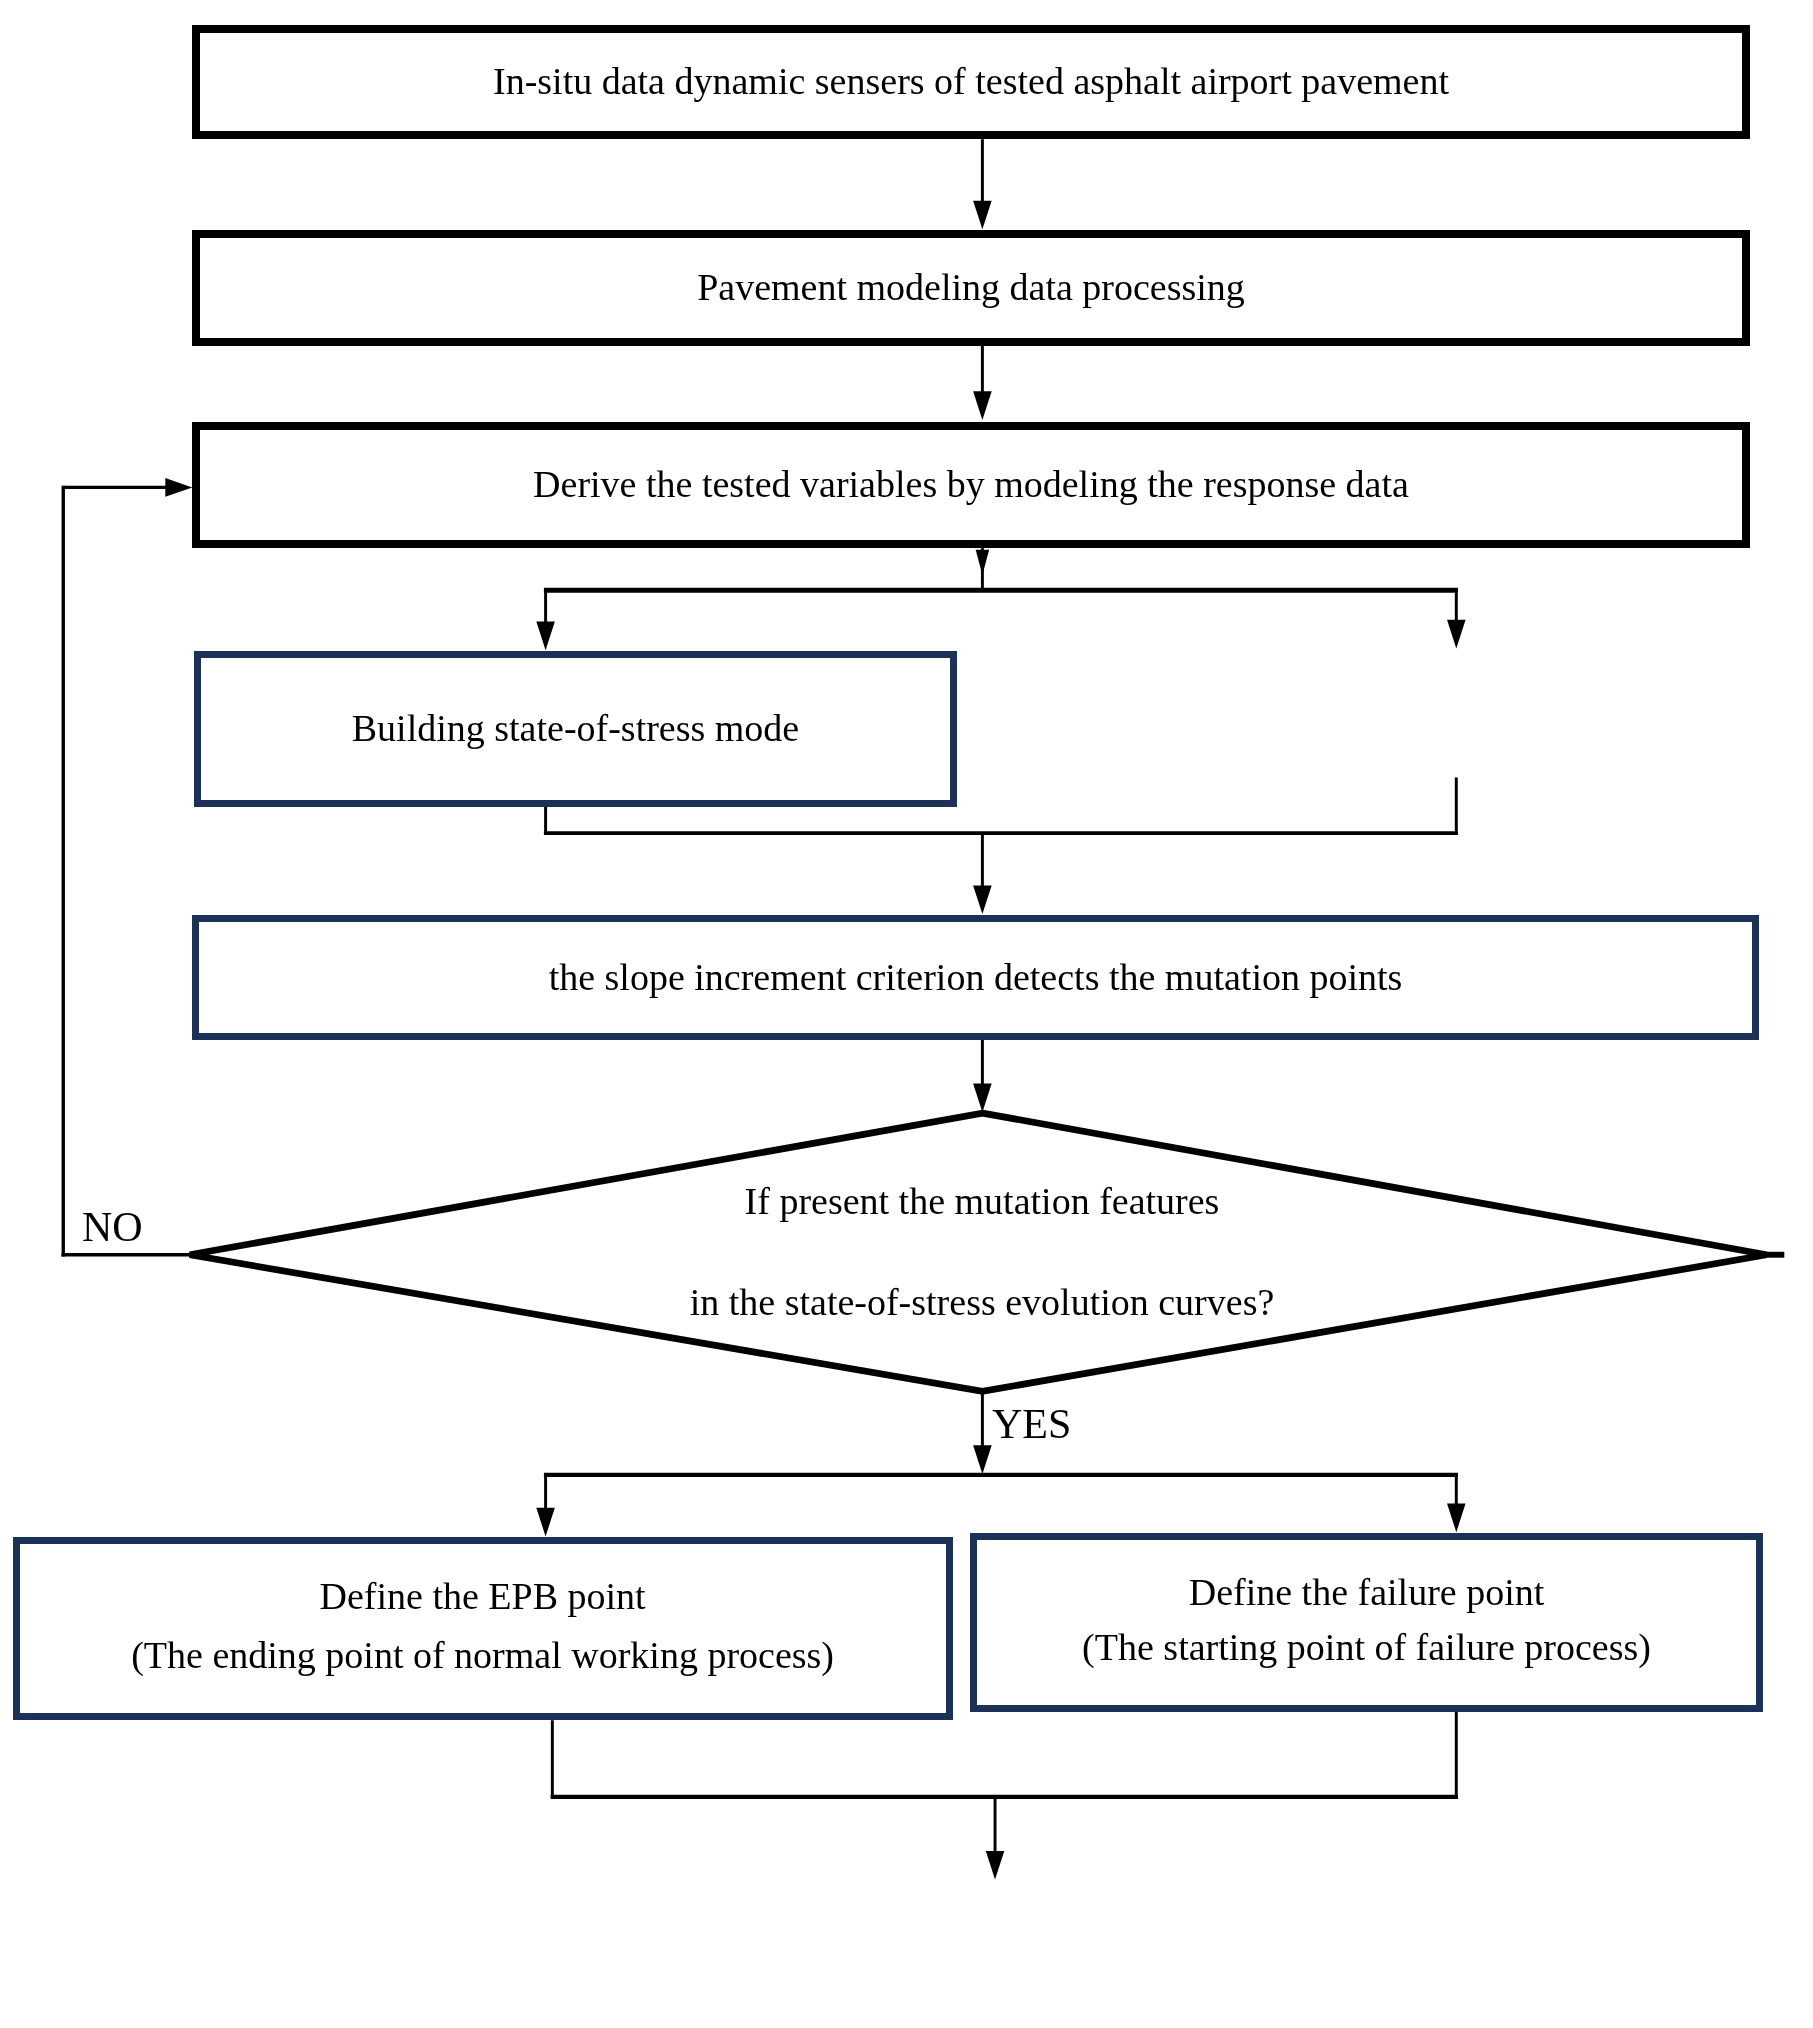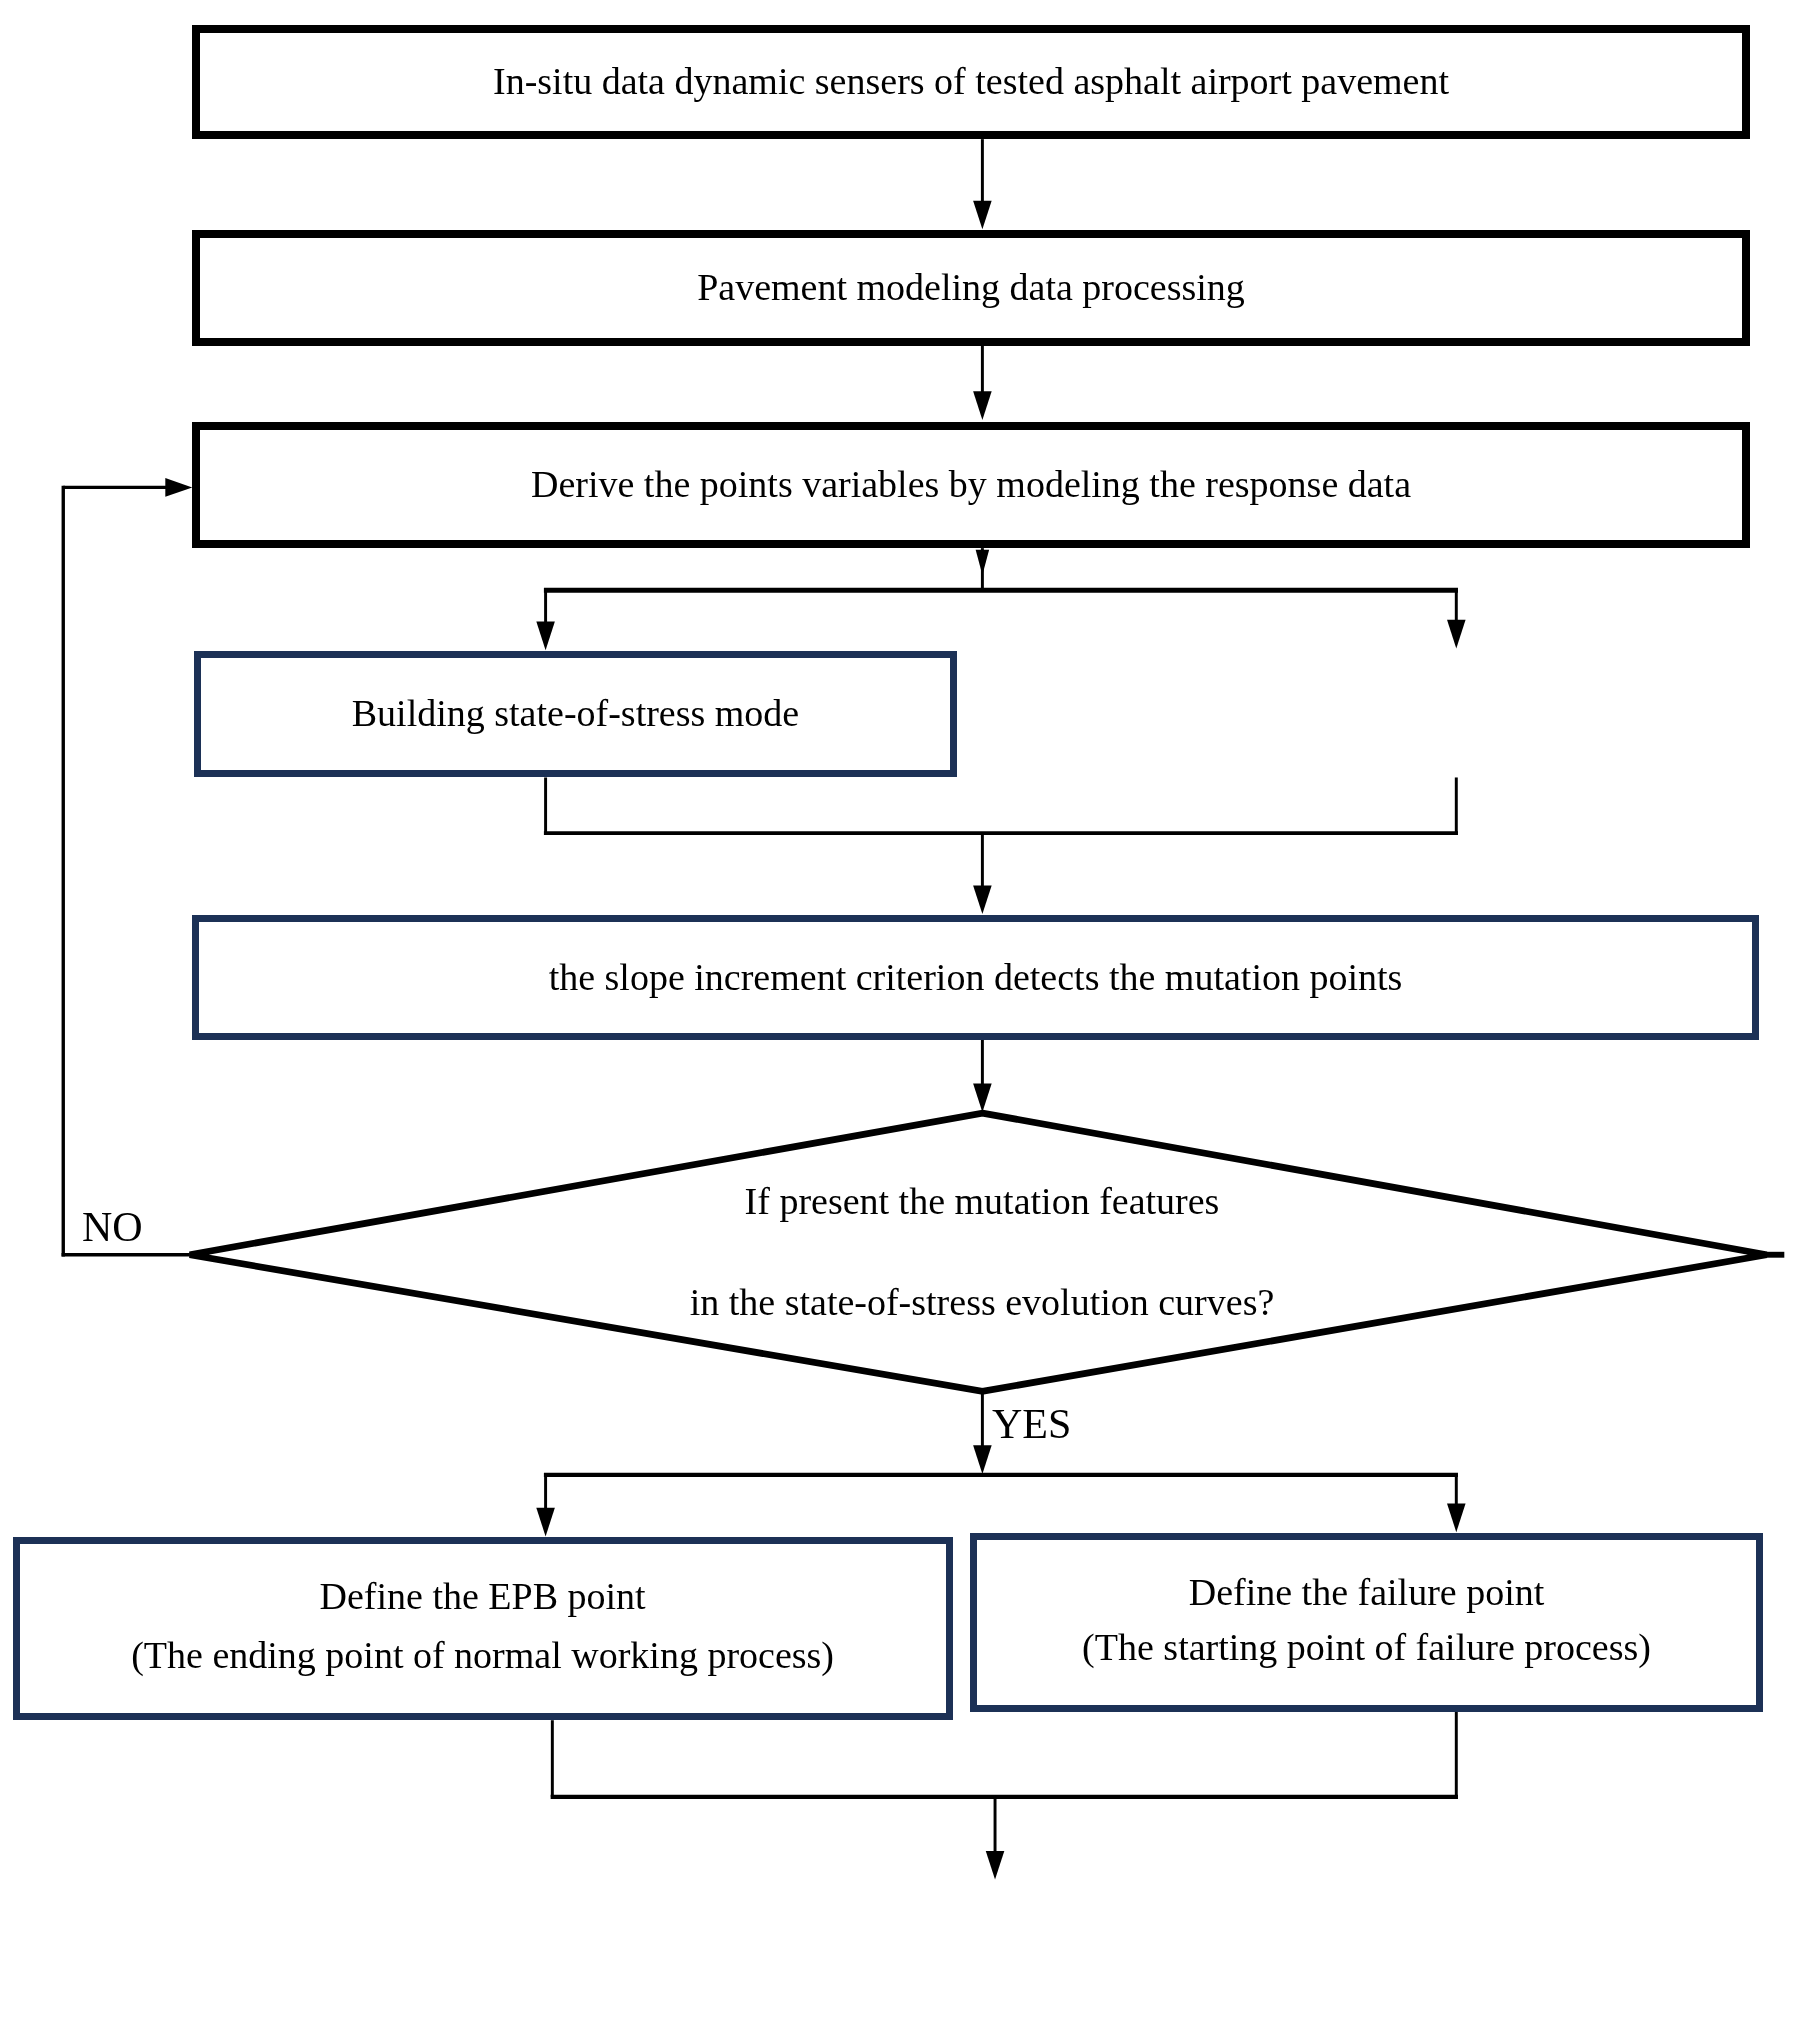--- a/index.html
+++ b/index.html
@@ -99,24 +99,24 @@
 
   <div class="node box-black" style="left:192px;top:25px;width:1558px;height:114px;">
     <span class="node-text">In-situ data dynamic sensers of tested asphalt airport pavement</span>
   </div>
 
   <div class="node box-black" style="left:192px;top:230px;width:1558px;height:116px;">
     <span class="node-text">Pavement modeling data processing</span>
   </div>
 
   <div class="node box-black" style="left:192px;top:422px;width:1558px;height:126px;">
-    <span class="node-text">Derive the points variables by modeling the response data</span>
+    <span class="node-text">Derive the tested variables by modeling the response data</span>
   </div>
 
-  <div class="node box-navy" style="left:194px;top:651px;width:763px;height:126px;">
+  <div class="node box-navy" style="left:194px;top:651px;width:763px;height:156px;">
     <span class="node-text">Building state-of-stress mode</span>
   </div>
 
 
   <div class="node box-navy" style="left:192px;top:915px;width:1567px;height:125px;">
     <span class="node-text">the slope increment criterion detects the mutation points</span>
   </div>
 
   <div class="diamond-text" style="left:434px;top:1179px;">If present the mutation features</div>
   <div class="diamond-text" style="left:434px;top:1280px;">in the state-of-stress evolution curves?</div>

